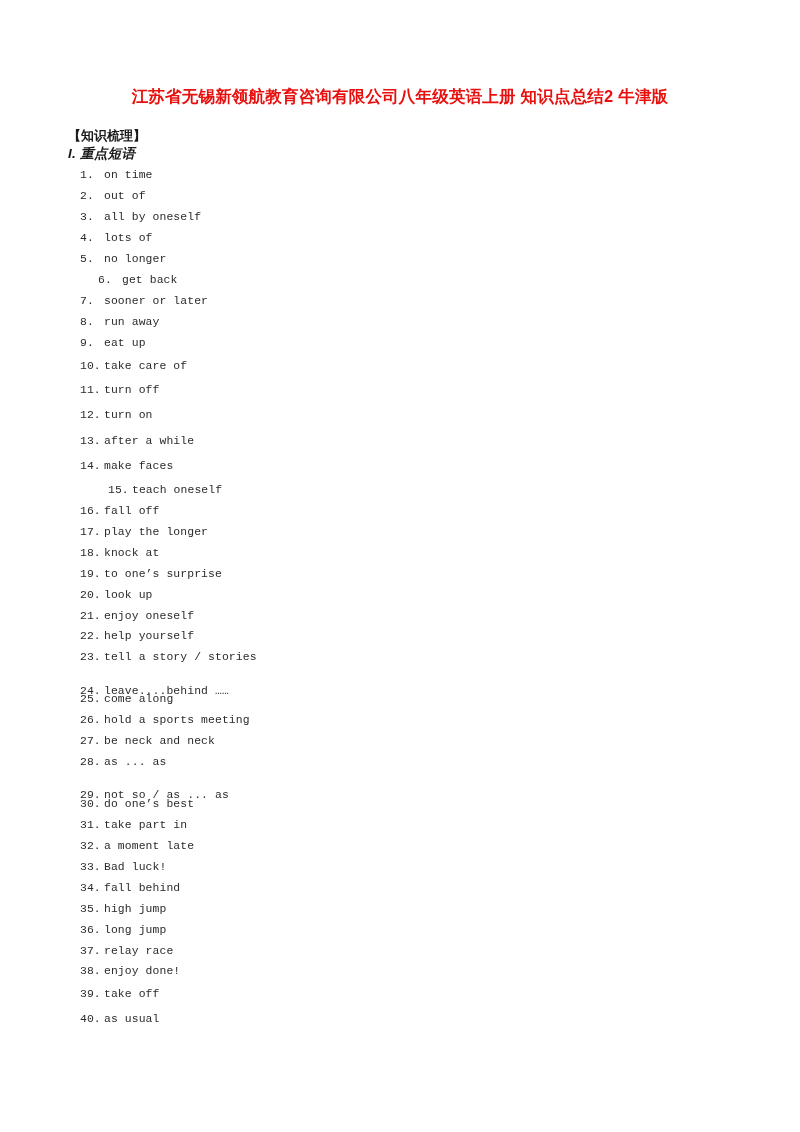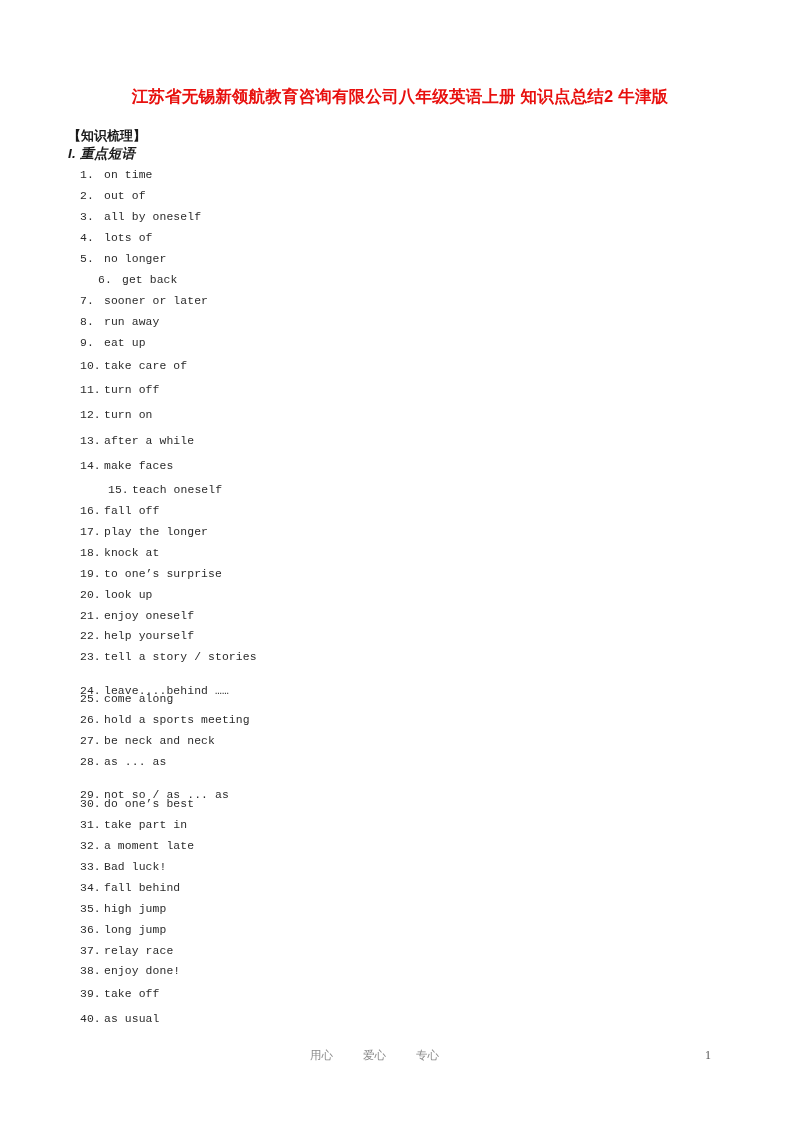--- a/index.html
+++ b/index.html
@@ -156,18 +156,14 @@
       <li class="phrase-item" style="top: 859px;"><span class="phrase-num">33.</span><span class="phrase-text">Bad luck!</span></li>
       <li class="phrase-item" style="top: 880px;"><span class="phrase-num">34.</span><span class="phrase-text">fall behind</span></li>
       <li class="phrase-item" style="top: 901px;"><span class="phrase-num">35.</span><span class="phrase-text">high jump</span></li>
       <li class="phrase-item" style="top: 922px;"><span class="phrase-num">36.</span><span class="phrase-text">long jump</span></li>
       <li class="phrase-item" style="top: 943px;"><span class="phrase-num">37.</span><span class="phrase-text">relay race</span></li>
       <li class="phrase-item" style="top: 963px;"><span class="phrase-num">38.</span><span class="phrase-text">enjoy done!</span></li>
       <li class="phrase-item" style="top: 986px;"><span class="phrase-num">39.</span><span class="phrase-text">take off</span></li>
       <li class="phrase-item" style="top: 1011px;"><span class="phrase-num">40.</span><span class="phrase-text">as usual</span></li>
     </ul>
 
-  <div class="footer">
-    <div class="footer-motto" id="footer-motto"><span>用心</span><span>爱心</span><span>专心</span></div>
-    <div class="footer-pageno">1</div>
-  </div>
 
 </div>
 
 </body></html>

